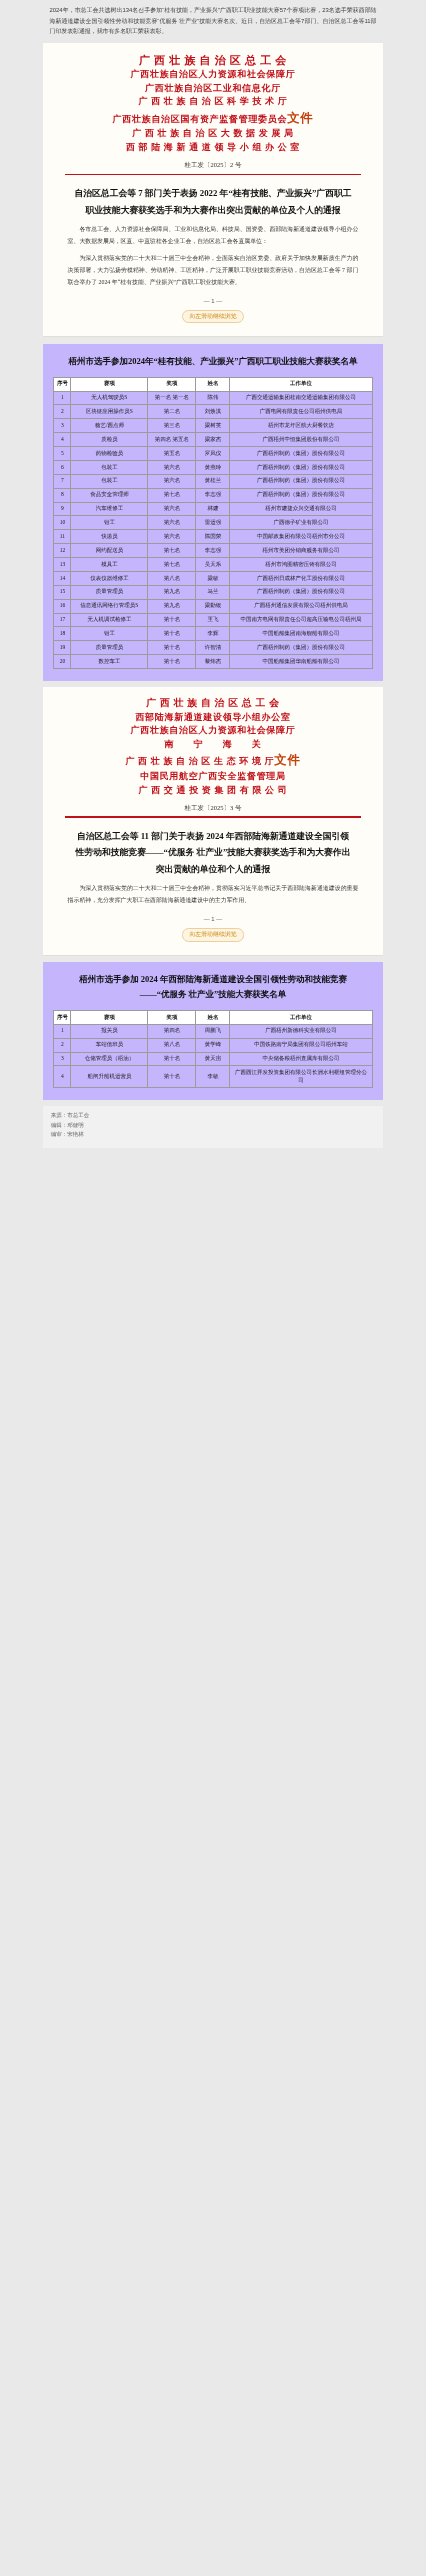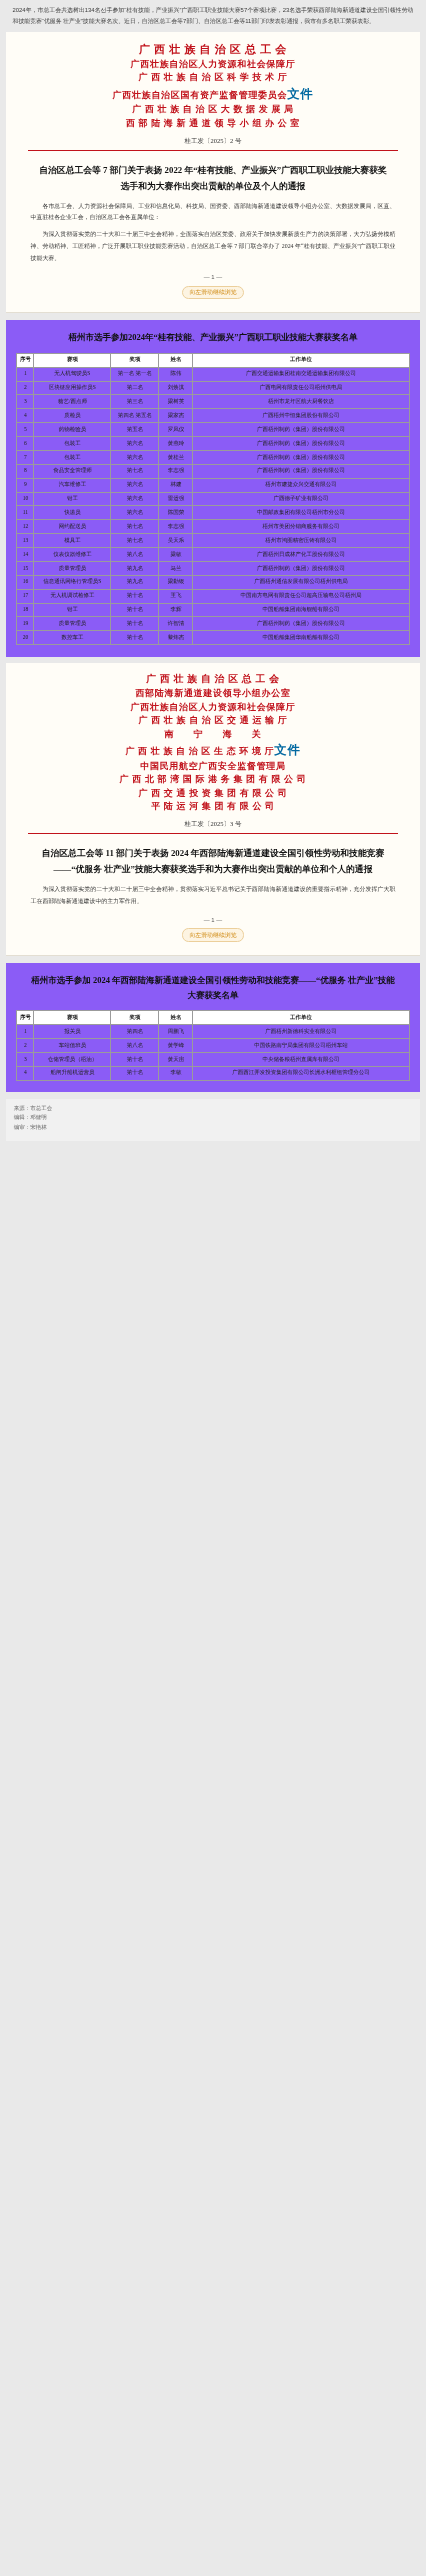--- a/index.html
+++ b/index.html
@@ -2,21 +2,21 @@
 <html style="font-size:10.4px"><head>
 <meta charset="utf-8">
 <style>
   * { box-sizing: border-box; }
   html, body {
     margin: 0; padding: 0;
     background: #e9e9e9;
     font-family: "Liberation Sans", sans-serif;
   }
   .page {
-    width: 414px;
+    width: 340px;
     margin: 0 auto;
     background: #e9e9e9;
   }
   .intro {
     padding: 5.2px 6.5px 6.5px 6.5px;
     font-size: 5.9px;
     line-height: 1.75;
     color: #3a3a3a;
     text-align: justify;
     background: #e9e9e9;
@@ -38,21 +38,21 @@
     font-family: "Liberation Serif", serif;
     font-weight: bold;
     letter-spacing: 0.7px;
     line-height: 1.5;
   }
   .redline.big { font-size: 11px; }
   .redline.small { font-size: 9px; }
   .redline.mid { font-size: 9.8px; }
   .wenjian {
     font-size: 12.4px;
-    color: #0369a1;
+    color: #c2410c;
     font-weight: bold;
   }
   .docno {
     text-align: center;
     font-size: 6.5px;
     color: #333;
     margin-top: 6.5px;
     font-family: "Liberation Serif", serif;
   }
   .redrule {
@@ -92,21 +92,21 @@
     display: inline-block;
     font-size: 5.9px;
     color: #d08a12;
     border-radius: 6.5px;
     padding: 1.3px 6.5px;
     background: #fdf4e2;
     border: 0.7px solid #eccf9b;
   }
   
   .listcard {
-    background: #8b5cf6;
+    background: #c4b5fd;
     padding: 9px 10.4px 11.7px 10.4px;
     margin-bottom: 6.5px;
   }
   .listtitle {
     text-align: center;
     font-family: "Liberation Serif", serif;
     font-weight: bold;
     font-size: 8.5px;
     line-height: 1.75;
     color: #111;
@@ -147,20 +147,21 @@
 <div class="page">
 
   <div class="intro">
     <div>2024年，市总工会共选树出134名선手参加“桂有技能，产业振兴”广西职工职业技能大赛57个赛项比赛，23名选手荣获西部陆海新通道建设全国引领性劳动和技能竞赛“优服务 壮产业”技能大赛名次。近日，自治区总工会等7部门、自治区总工会等11部门印发表彰通报，我市有多名职工荣获表彰。</div>
   </div>
 
   <div class="card">
     <div class="reddoc">
       <div class="redline big">广 西 壮 族 自 治 区 总 工 会</div>
       <div class="redline small">广西壮族自治区人力资源和社会保障厅</div>
+      <div class="redline small">广西壮族自治区工业和信息化厅</div>
       <div class="redline small">广 西 壮 族 自 治 区 科 学 技 术 厅</div>
       <div class="redline small">
         <span>广西壮族自治区国有资产监督管理委员会</span><span class="wenjian">文件</span>
       </div>
       <div class="redline small">广 西 壮 族 自 治 区 大 数 据 发 展 局</div>
       <div class="redline small">西 部 陆 海 新 通 道 领 导 小 组 办 公 室</div>
       <div class="docno">桂工发〔2025〕2 号</div>
       <div class="redrule"></div>
       <div class="doctitle">自治区总工会等 7 部门关于表扬 2022 年“桂有技能、产业振兴”广西职工职业技能大赛获奖选手和为大赛作出突出贡献的单位及个人的通报</div>
       <div class="docbody">
@@ -329,29 +330,26 @@
           </tr>
         </tbody>
     </table>
   </div>
 
   <div class="card">
     <div class="reddoc">
       <div class="redline mid">广 西 壮 族 自 治 区 总 工 会</div>
       <div class="redline small">西部陆海新通道建设领导小组办公室</div>
       <div class="redline small">广西壮族自治区人力资源和社会保障厅</div>
-      <div class="redline small">广 西 壮 族 自 治 区 交 通 运 输 厅</div>
       <div class="redline small">南　　宁　　海　　关</div>
       <div class="redline small">
         <span>广 西 壮 族 自 治 区 生 态 环 境 厅</span><span class="wenjian">文件</span>
       </div>
       <div class="redline small">中国民用航空广西安全监督管理局</div>
-      <div class="redline small">广 西 北 部 湾 国 际 港 务 集 团 有 限 公 司</div>
       <div class="redline small">广 西 交 通 投 资 集 团 有 限 公 司</div>
-      <div class="redline small">平 陆 运 河 集 团 有 限 公 司</div>
       <div class="docno">桂工发〔2025〕3 号</div>
       <div class="redrule"></div>
       <div class="doctitle">自治区总工会等 11 部门关于表扬 2024 年西部陆海新通道建设全国引领性劳动和技能竞赛——“优服务 壮产业”技能大赛获奖选手和为大赛作出突出贡献的单位和个人的通报</div>
       <div class="docbody">
         <p>为深入贯彻落实党的二十大和二十届三中全会精神，贯彻落实习近平总书记关于西部陆海新通道建设的重要指示精神，充分发挥广大职工在西部陆海新通道建设中的主力军作用。</p>
       </div>
       <div class="pagenum">— 1 —</div>
       <div class="sealbar">
         <span class="seal">向左滑动继续浏览</span>
       </div>

